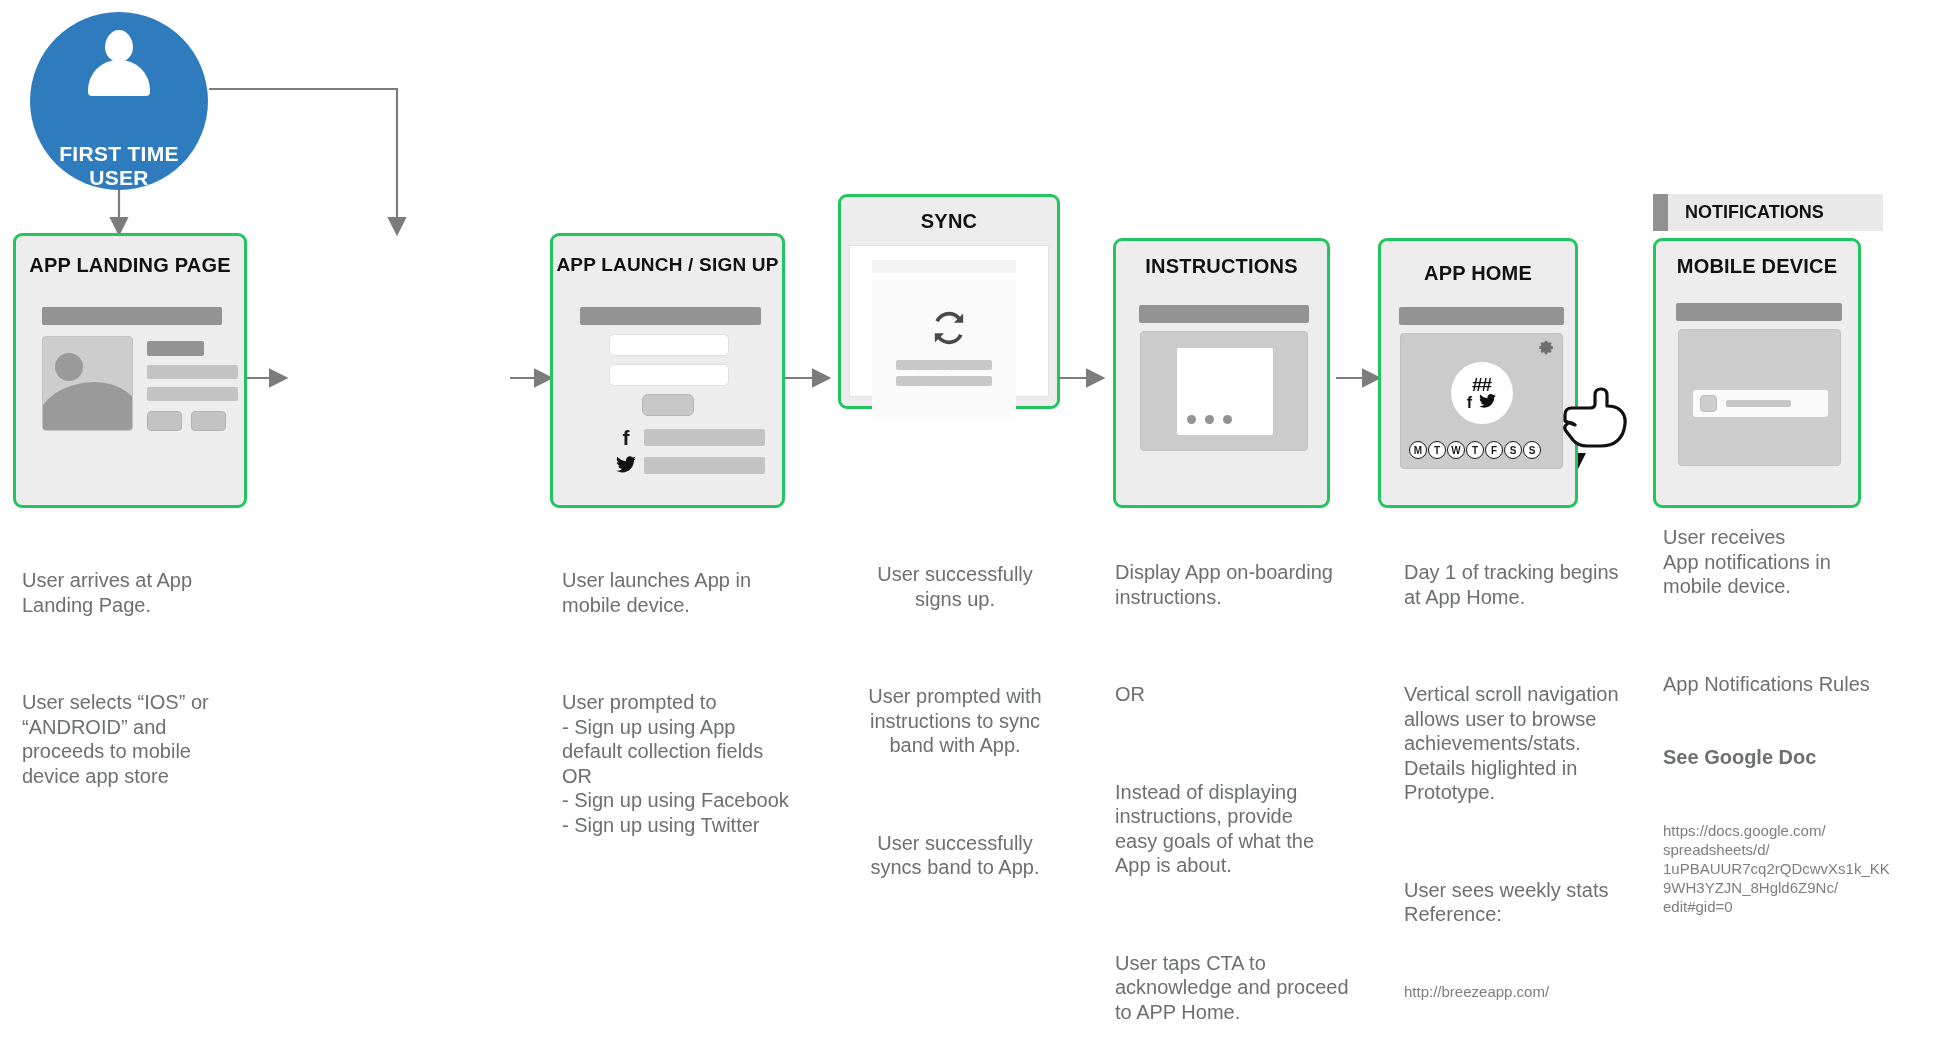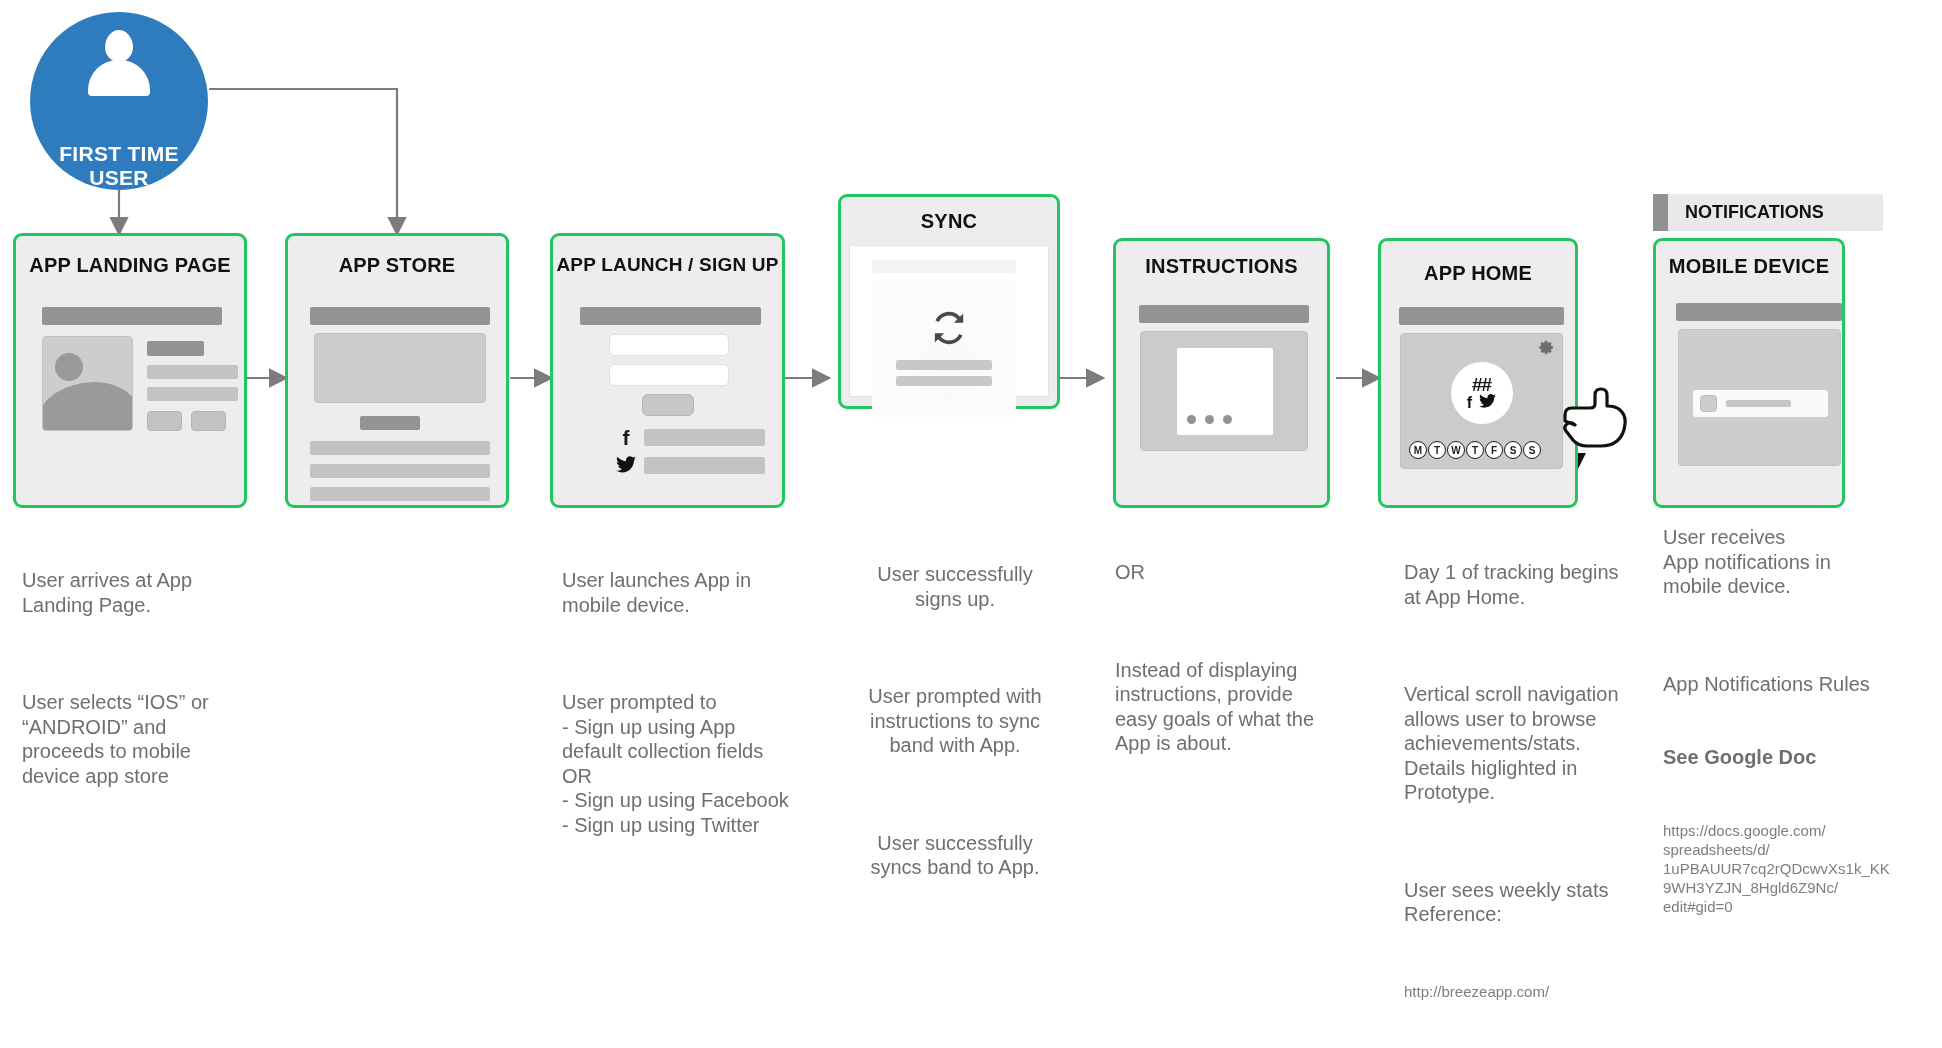--- a/index.html
+++ b/index.html
@@ -256,29 +256,20 @@
       <div class="circ"></div>
         <div class="hill"></div>
     </div>
     <div class="t1"></div>
     <div class="t2"></div>
     <div class="t3"></div>
     <div class="btn1"></div>
     <div class="btn2"></div>
   </div>
 
-  <div class="card" id="card-store" style="left:285px; top:233px; width:224px; height:275px;">
-    <div class="ctitle">APP STORE</div>
-    <div class="bar-dark hbar" style="left:22px; width:180px;"></div>
-    <div class="panel-grey hero" style="left:26px; top:97px; width:172px; height:70px;"></div>
-    <div class="cta" style="left:72px; top:180px; width:60px;"></div>
-    <div class="l1" style="left:22px; top:205px; width:180px;"></div>
-    <div class="l2" style="left:22px; top:228px; width:180px;"></div>
-    <div class="l3" style="left:22px; top:251px; width:180px;"></div>
-  </div>
 
   <div class="card" id="card-signup" style="left:550px; top:233px; width:235px; height:275px;">
     <div class="ctitle" style="font-size:19px;">APP LAUNCH / SIGN UP</div>
     <div class="bar-dark hbar" style="left:27px; width:181px;"></div>
     <div class="f1"></div>
     <div class="f2"></div>
     <div class="sbtn"></div>
     <div class="soc socfb">
       <span class="glyph">f</span>
       <span class="sbar"></span>
@@ -360,21 +351,21 @@
     <svg viewBox="0 0 74 82" width="74" height="82">
       <path d="M12,40 L12,34 q0,-7 7,-7 l18,0 q5,0 5,-4 l0,-9 q0,-6 6,-6 q6,0 6,6 l0,11 q9,0 13,4 q6,5 5,14 q-1,11 -8,17 q-6,5 -16,5 l-14,0 q-9,0 -14,-6 l-7,-9 q-3,-4 1,-7 q4,-3 8,1 z" fill="#ffffff" stroke="#111111" stroke-width="3.2" stroke-linejoin="round"></path>
     </svg>
   </div>
 
   <div id="notif-banner">
     <div class="tab"></div>
     <div class="nlabel">NOTIFICATIONS</div>
   </div>
 
-  <div class="card" id="card-mobile" style="left:1653px; top:238px; width:192px; height:270px;">
+  <div class="card" id="card-mobile" style="left:1653px; top:238px; width:208px; height:270px;">
     <div class="ctitle" style="margin-top:14px;">MOBILE DEVICE</div>
     <div class="bar-dark hbar"></div>
     <div class="screen">
       <div class="toast">
         <div class="ic"></div>
         <div class="tl"></div>
       </div>
     </div>
   </div>
 
@@ -403,25 +394,30 @@
     <div class="blk">User successfully
 signs up.</div>
     <div class="blk">User prompted with
 instructions to sync
 band with App.</div>
     <div class="blk">User successfully
 syncs band to App.</div>
   </div>
 
   <div class="caption" style="left:1115px; top:511px; width:250px;">
+    <div class="blk">Display App on-boarding
+instructions.</div>
     <div class="blk">OR</div>
     <div class="blk">Instead of displaying
 instructions, provide
 easy goals of what the
 App is about.</div>
+    <div class="blk">User taps CTA to
+acknowledge and proceed
+to APP Home.</div>
   </div>
 
   <div class="caption" style="left:1404px; top:511px; width:250px;">
     <div class="blk">Day 1 of tracking begins
 at App Home.</div>
     <div class="blk">Vertical scroll navigation
 allows user to browse
 achievements/stats.
 Details higlighted in
 Prototype.</div>

